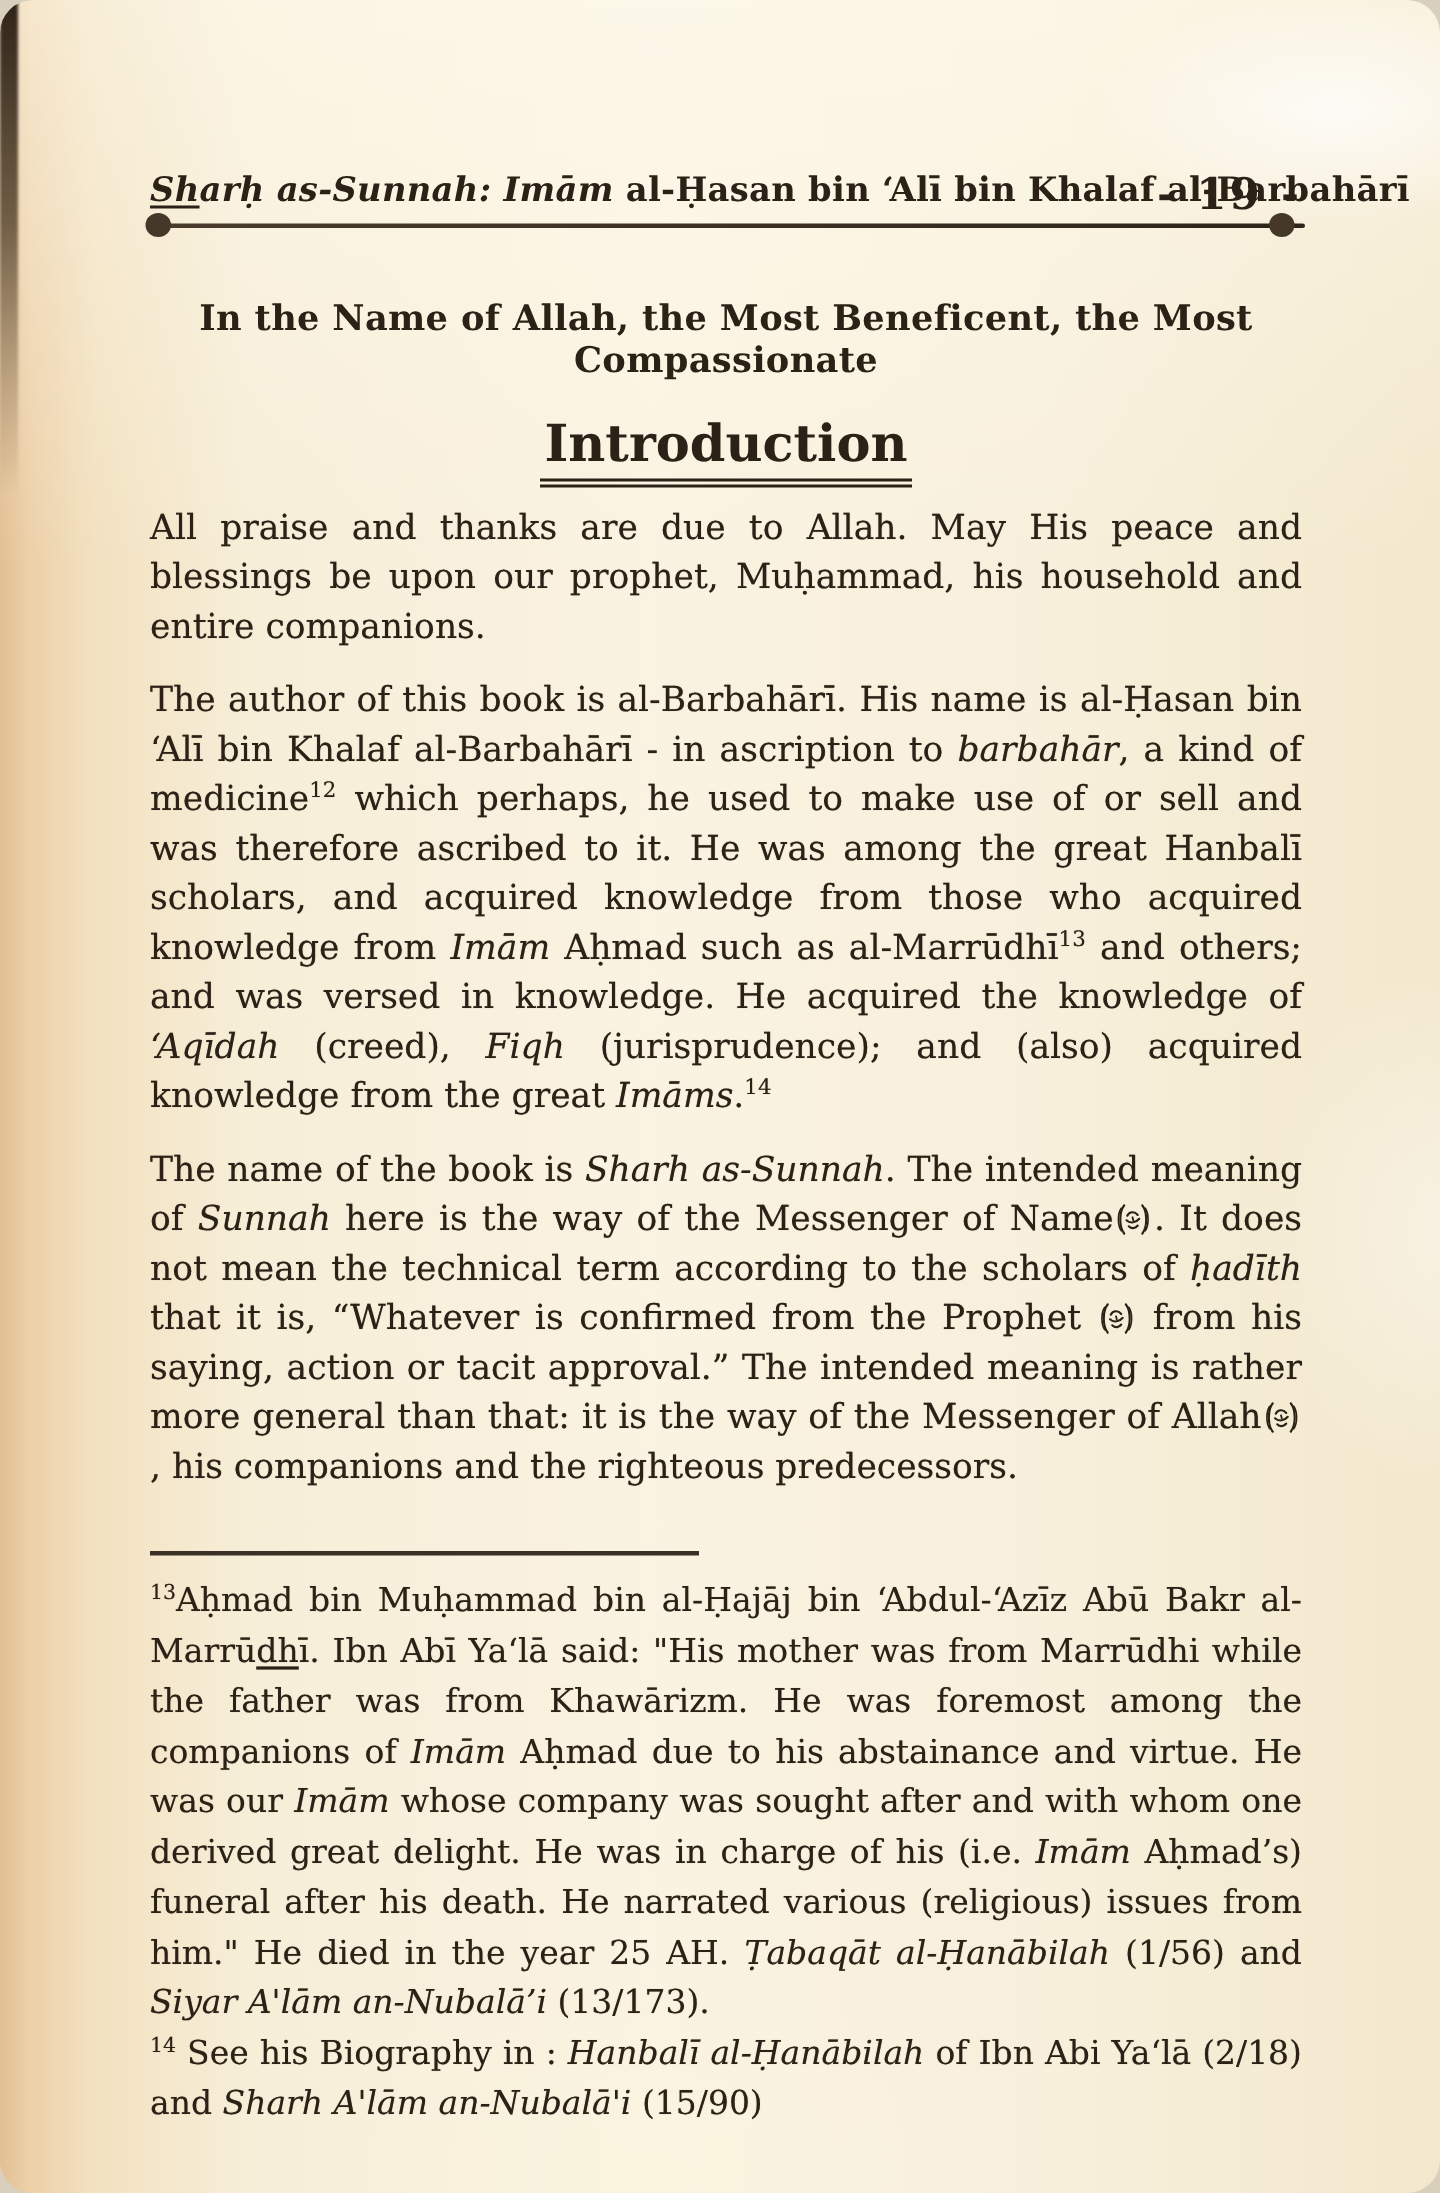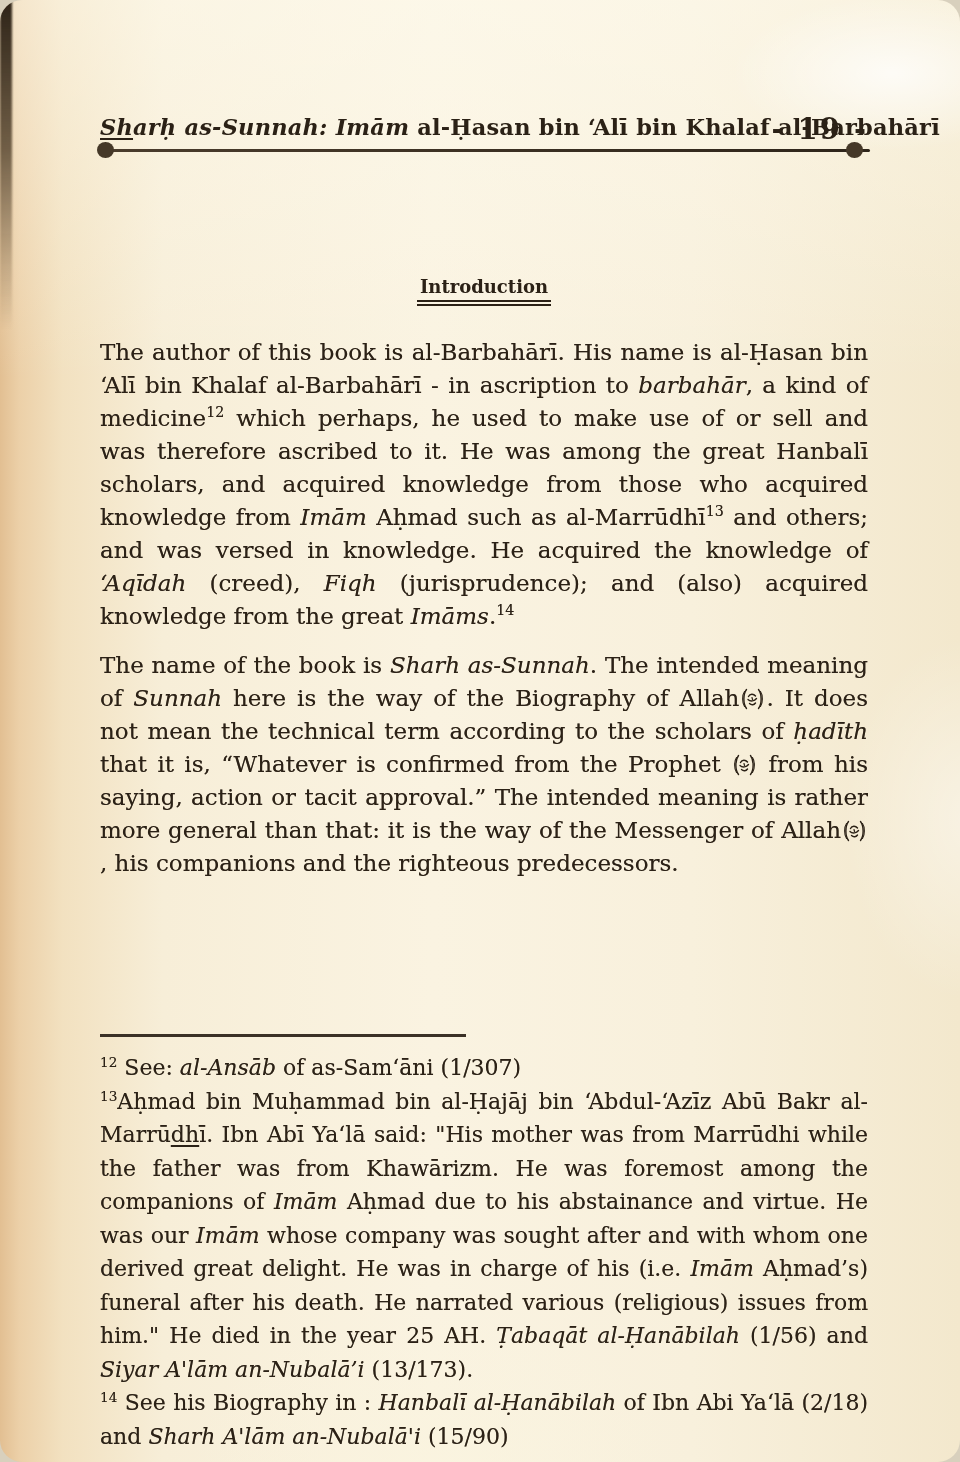--- a/index.html
+++ b/index.html
@@ -32,21 +32,21 @@
   }
   .header-rule::before,.header-rule::after{
     content:"";position:absolute;top:-7px;width:17px;height:16px;border-radius:50%;background:#453828;
   }
   .header-rule::before{left:-3px;}
   .header-rule::after{right:7px;}
   .bismillah{
     position:absolute;left:100px;right:92px;top:198px;text-align:center;
     font-size:23.5px;font-weight:bold;letter-spacing:.2px;
   }
-  .intro{position:absolute;left:100px;right:92px;top:276px;text-align:center;margin:0;font-size:18px;font-weight:bold;}
+  .intro{position:absolute;left:100px;right:92px;top:276px;text-align:center;margin:0;font-size:34px;font-weight:bold;}
   .intro-text{display:inline-block;position:relative;padding:0 3px 3px;border-bottom:2.5px solid #2b2116;}
   .intro-text::after{content:"";position:absolute;left:0;right:0;bottom:-6px;height:1.8px;background:#2b2116;}
   .body-text{position:absolute;left:100px;right:92px;top:336px;}
   .body-text p{
     margin:0 0 16px;font-size:23px;line-height:33px;text-align:justify;
     text-shadow:0 0 .5px rgba(43,33,22,.55);
   }
   .fn-rule{position:absolute;left:100px;top:1034px;width:366px;height:3px;background:#3b3126;}
   .footnotes{position:absolute;left:100px;right:92px;top:1051px;}
   .footnotes .fn{
@@ -64,26 +64,28 @@
 
 <div class="page">
   <div class="binding-shadow"></div>
 
   <div class="header">
     <div class="header-title"><span class="it ul">Sh</span><span class="it">arḥ as-Sunnah: </span><span class="it">Imām</span><span> al-Ḥasan bin ‘Alī bin Khalaf al-Barbahārī</span></div>
     <div class="page-num">- 19 -</div>
   </div>
   <div class="header-rule"></div>
 
+  <div class="bismillah">In the Name of Allah, the Most Beneficent, the Most Compassionate</div>
 
   <h2 class="intro"><span class="intro-text">Introduction</span></h2>
 
   <div class="body-text">
+      <p class="body-para"><span>All praise and thanks are due to Allah. May His peace and blessings be upon our prophet, Muḥammad, his household and entire companions.</span></p>
       <p class="body-para"><span>The author of this book is al-Barbahārī. His name is al-Ḥasan bin ‘Alī bin Khalaf al-Barbahārī - in ascription to </span><span class="it">barbahār</span><span>, a kind of medicine</span><span class="sup">12</span><span> which perhaps, he used to make use of or sell and was therefore ascribed to it. He was among the great Hanbalī scholars, and acquired knowledge from those who acquired knowledge from </span><span class="it">Imām</span><span> Aḥmad such as al-Marrūdhī</span><span class="sup">13</span><span> and others; and was versed in knowledge. He acquired the knowledge of </span><span class="it">‘Aqīdah</span><span> (creed), </span><span class="it">Fiqh</span><span> (jurisprudence); and (also) acquired knowledge from the great </span><span class="it">Imāms</span><span>.</span><span class="sup">14</span></p>
-      <p class="body-para"><span>The name of the book is </span><span class="it">Sharh as-Sunnah</span><span>. The intended meaning of </span><span class="it">Sunnah</span><span> here is the way of the Biography of Allah</span><span class="pbuh">
+      <p class="body-para"><span>The name of the book is </span><span class="it">Sharh as-Sunnah</span><span>. The intended meaning of </span><span class="it">Sunnah</span><span> here is the way of the Messenger of Name</span><span class="pbuh">
   <svg width="25" height="24" viewBox="0 0 25 24" fill="none" stroke="#2b2116" stroke-width="1.4" stroke-linecap="round">
     <path d="M6.5,2.5 C3,7 3,17 6.5,21.5"></path>
     <path d="M4.5,4.5 C2,8 2,16 4.5,19.5" stroke-width="1.1"></path>
     <path d="M18.5,2.5 C22,7 22,17 18.5,21.5"></path>
     <path d="M20.5,4.5 C23,8 23,16 20.5,19.5" stroke-width="1.1"></path>
     <path d="M8.5,9.5 C10,6.5 13.5,6.5 15.5,9"></path>
     <path d="M8,12.5 C10.5,15 14.5,14 16.5,11.5"></path>
     <path d="M9.5,16.5 C11.5,18.5 14,18 15.5,16"></path>
     <path d="M12,10.5 L12.5,12.5" stroke-width="1.2"></path>
   </svg>
@@ -108,17 +110,16 @@
     <path d="M8,12.5 C10.5,15 14.5,14 16.5,11.5"></path>
     <path d="M9.5,16.5 C11.5,18.5 14,18 15.5,16"></path>
     <path d="M12,10.5 L12.5,12.5" stroke-width="1.2"></path>
   </svg>
 </span><span>, his companions and the righteous predecessors.</span></p>
     </div>
 
   <div class="fn-rule"></div>
 
   <div class="footnotes">
-      <p class="fn"><span class="sup">12</span><span> See: </span><span class="it">al-Ansāb</span><span> of as-Sam‘āni (1/307)</span></p>
       <p class="fn"><span class="sup">13</span><span>Aḥmad bin Muḥammad bin al-Ḥajāj bin ‘Abdul-‘Azīz Abū Bakr al-Marrū</span><span class="ul">dh</span><span>ī. Ibn Abī Ya‘lā said: "His mother was from Marrūdhi while the father was from Khawārizm. He was foremost among the companions of </span><span class="it">Imām</span><span> Aḥmad due to his abstainance and virtue. He was our </span><span class="it">Imām</span><span> whose company was sought after and with whom one derived great delight. He was in charge of his (i.e. </span><span class="it">Imām</span><span> Aḥmad’s) funeral after his death. He narrated various (religious) issues from him." He died in the year 25 AH. </span><span class="it">Ṭabaqāt al-Ḥanābilah</span><span> (1/56) and </span><span class="it">Siyar A'lām an-Nubalā’i</span><span> (13/173).</span></p>
       <p class="fn"><span class="sup">14</span><span> See his Biography in : </span><span class="it">Hanbalī al-Ḥanābilah</span><span> of Ibn Abi Ya‘lā (2/18) and </span><span class="it">Sharh A'lām an-Nubalā'i</span><span> (15/90)</span></p>
     </div>
 </div>
 
 </body></html>

